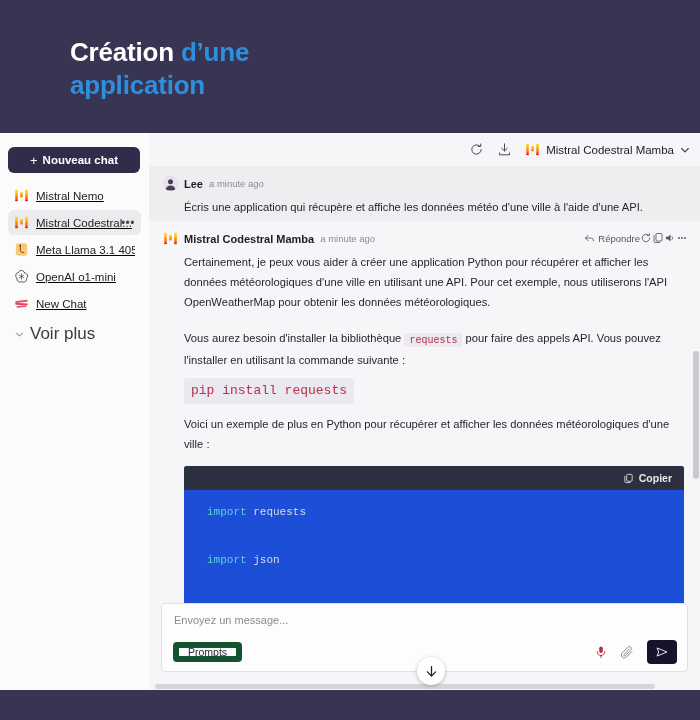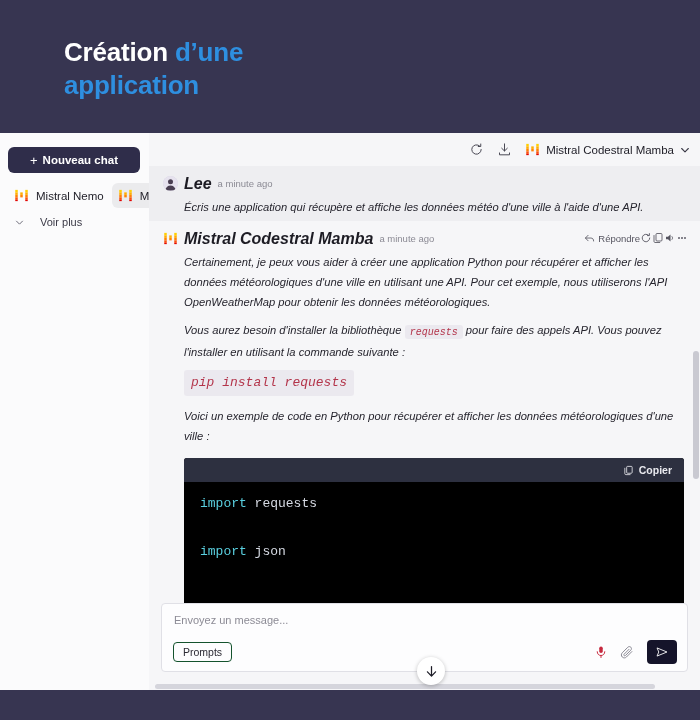--- a/index.html
+++ b/index.html
@@ -17,21 +17,21 @@
   }
 
   
   .banner {
     position: absolute; left: 0; top: 0;
     width: 700px; height: 133px;
     background: #373551;
   }
   .banner-title {
     position: absolute;
-    left: 64px; top: 36px;
+    left: 70px; top: 36px;
     width: 560px;
     font-size: 26px;
     font-weight: bold;
     line-height: 33px;
     color: #ffffff;
     letter-spacing: -0.2px;
   }
   .banner-title .accent { color: #2e8fe0; }
 
   
@@ -58,21 +58,21 @@
     font-weight: bold;
     display: flex;
     align-items: center;
     justify-content: center;
     gap: 5px;
     cursor: pointer;
     margin-bottom: 10px;
   }
   .new-chat-plus { font-size: 13px; font-weight: normal; line-height: 1; }
 
-  .nav-list { display: flex; flex-direction: row; gap: 2px; }
+  .nav-list { display: flex; flex-direction: column; gap: 2px; text-decoration: underline; }
   .nav-item {
     display: flex;
     align-items: center;
     height: 25px;
     padding: 0 6px;
     border-radius: 6px;
     cursor: pointer;
     gap: 7px;
     position: relative;
   }
@@ -84,23 +84,23 @@
     overflow: hidden;
   }
   .nav-dots {
     position: absolute; right: 6px;
     font-size: 12px; color: #4b4a55;
     letter-spacing: 0.5px; line-height: 1;
   }
   .nav-icon { width: 15px; height: 15px; flex: 0 0 15px; display: block; }
 
   .voir-plus {
-    display: flex; align-items: center; gap: 16px;
+    display: flex; align-items: center; gap: 6px;
     margin-top: 8px; padding-left: 7px;
-    font-size: 11px; color: #3b3a47;
+    font-size: 17px; color: #3b3a47;
     cursor: pointer;
   }
 
   
   .main {
     position: absolute; left: 149px; top: 0;
     width: 551px; height: 557px;
     background: #f6f6f8;
   }
 
@@ -135,42 +135,41 @@
     display: flex; align-items: center; gap: 6px;
     height: 17px; margin-bottom: 5px;
   }
   .avatar {
     width: 15px; height: 15px; border-radius: 50%;
     flex: 0 0 15px;
     background: #d9d6e4;
     display: flex; align-items: center; justify-content: center;
     overflow: hidden;
   }
-  .msg-author { font-size: 16px; font-weight: bold; color: #1d1c24; font-style: italic; }
+  .msg-author { font-size: 11px; font-weight: bold; color: #1d1c24; }
   .msg-time { font-size: 9.5px; color: #8b8a94; }
 
   .msg-actions {
     position: absolute; right: 12px; top: 11px;
     display: flex; align-items: center; 
   }
   .act-reply {
     display: flex; align-items: center; gap: 3px;
     font-size: 9.5px; color: #55545f; cursor: pointer;
   }
   .act-icon { width: 12px; height: 12px; cursor: pointer; display: block; }
 
   .msg-body {
     padding-left: 21px;
     font-size: 11.2px;
     line-height: 20px;
     color: #26252e;
-    font-style: italic;
   }
   .msg-body p { margin: 0; }
-  .msg-body p + p { margin-top: 8px; }
+  .msg-body p + p { margin-top: 16px; }
 
   code.inline {
     background: #ebe9ef;
     color: #b3344a;
     font-family: "Liberation Mono", monospace;
     font-size: 10px;
     padding: 1.5px 5px;
     border-radius: 3px;
   }
   .cmd-block {
@@ -182,42 +181,43 @@
     display: inline-block;
     padding: 3px 7px;
     border-radius: 3px;
   }
 
   
   .code-wrap {
     margin-top: 12px;
     margin-left: 21px;
     width: 500px;
-    background: #000000;
+    background: #1d4ed8;
     border-radius: 3px 3px 0 0;
     overflow: hidden;
   }
   .code-top {
     height: 24px;
     background: #2d3040;
     display: flex; align-items: center; justify-content: flex-end;
     padding-right: 12px; gap: 5px;
   }
   .copy-btn {
     display: flex; align-items: center; gap: 5px;
     font-size: 10.5px; font-weight: bold; color: #e9e9ee;
     cursor: pointer;
   }
   .code-body {
     padding: 10px 16px 8px 16px;
     font-family: "Liberation Mono", monospace;
-    font-size: 13px;
+    font-size: 11px;
     line-height: 24px;
     white-space: pre;
     color: #d6dae3;
+    margin-left: 7px;
   }
   .tok-kw { color: #5ad0e0; }
   .tok-pl { color: #d6dae3; }
 
   
   .scroll-btn {
     position: absolute;
     left: 268px; top: 524px;
     width: 28px; height: 28px;
     border-radius: 50%;
@@ -242,21 +242,21 @@
     border: 1px solid #e0e0e6;
     border-radius: 4px;
     padding: 10px 12px;
   }
   .composer-placeholder {
     font-size: 11px; color: #8c8b95;
   }
   .prompts-btn {
     position: absolute; left: 11px; bottom: 9px;
     height: 20px; padding: 0 9px;
-    border: 1px solid #14532d;
+    border: 6px solid #14532d;
     border-radius: 4px;
     background: #fdfdfe;
     font-size: 10.5px; color: #2b2a33;
     display: flex; align-items: center;
     cursor: pointer;
   }
   .composer-tools {
     position: absolute; right: 10px; bottom: 7px;
     display: flex; align-items: center; gap: 12px;
   }
@@ -489,21 +489,21 @@
               <circle cx="6" cy="12" r="1.9" fill="#55545f"></circle>
                 <circle cx="12" cy="12" r="1.9" fill="#55545f"></circle>
                 <circle cx="18" cy="12" r="1.9" fill="#55545f"></circle>
             </svg>
           </div>
 
           <div class="msg-body">
             <p>Certainement, je peux vous aider à créer une application Python pour récupérer et afficher les données météorologiques d'une ville en utilisant une API. Pour cet exemple, nous utiliserons l'API OpenWeatherMap pour obtenir les données météorologiques.</p>
             <p><span>Vous aurez besoin d'installer la bibliothèque </span><code class="inline">requests</code><span> pour faire des appels API. Vous pouvez l'installer en utilisant la commande suivante :</span></p>
             <div class="cmd-block">pip install requests</div>
-            <p>Voici un exemple de code en Python pour récupérer et afficher les données météorologiques d'une ville :</p>
+            <p>Voici un exemple de plus en Python pour récupérer et afficher les données météorologiques d'une ville :</p>
           </div>
 
           <div class="code-wrap">
             <div class="code-top">
               <div class="copy-btn">
                 <svg width="11" height="11" viewBox="0 0 24 24">
                   <rect x="8" y="3" width="12" height="15" rx="2" stroke="#e9e9ee" stroke-width="1.8" fill="none"></rect>
                   <path d="M15.5 21 L6 21 C5 21 4 20 4 19 L4 7" stroke="#e9e9ee" stroke-width="1.8" fill="none" stroke-linecap="round"></path>
                 </svg>
                 <span>Copier</span>

